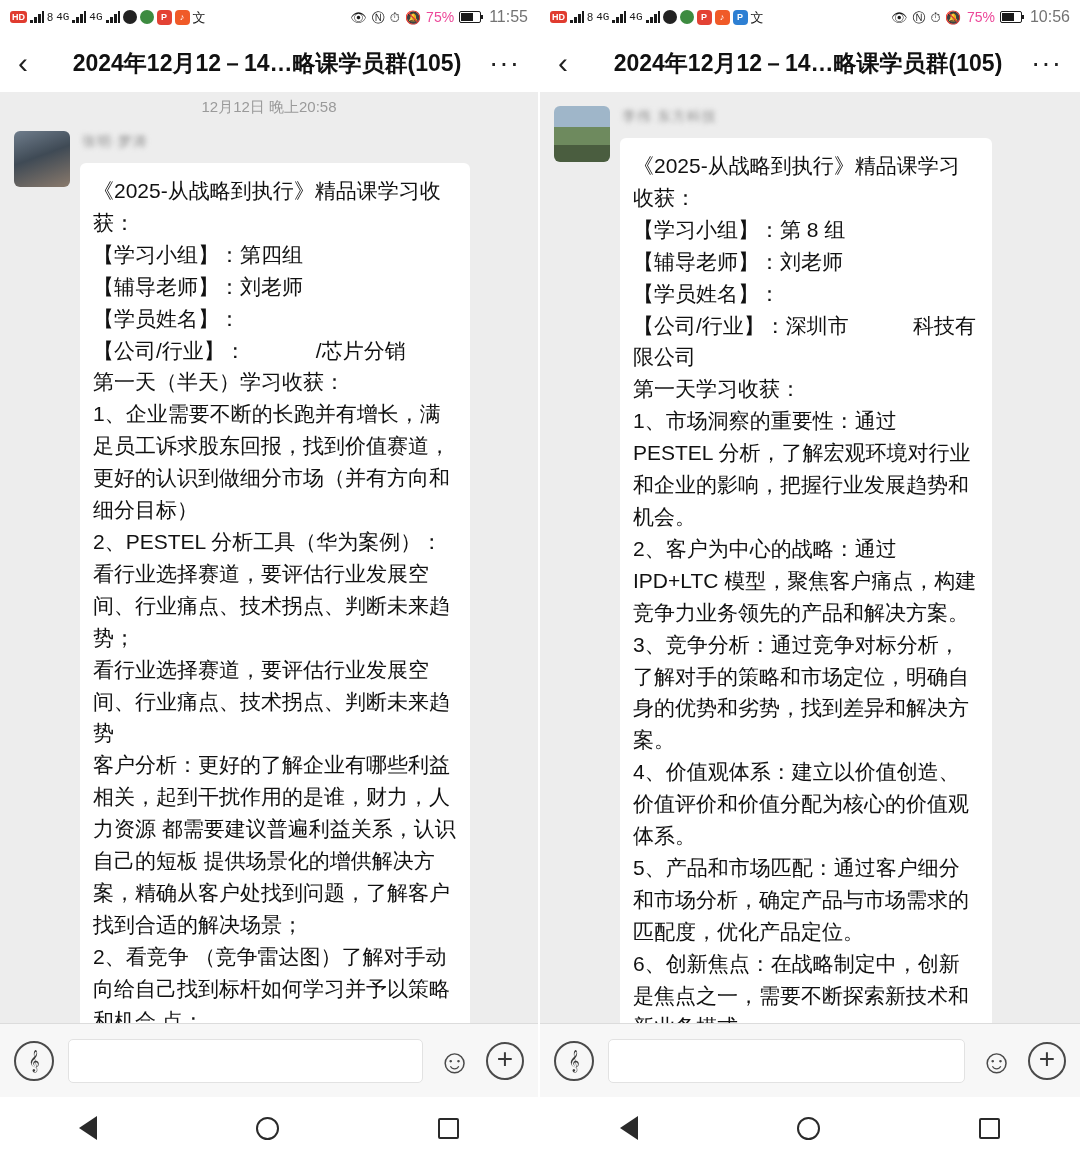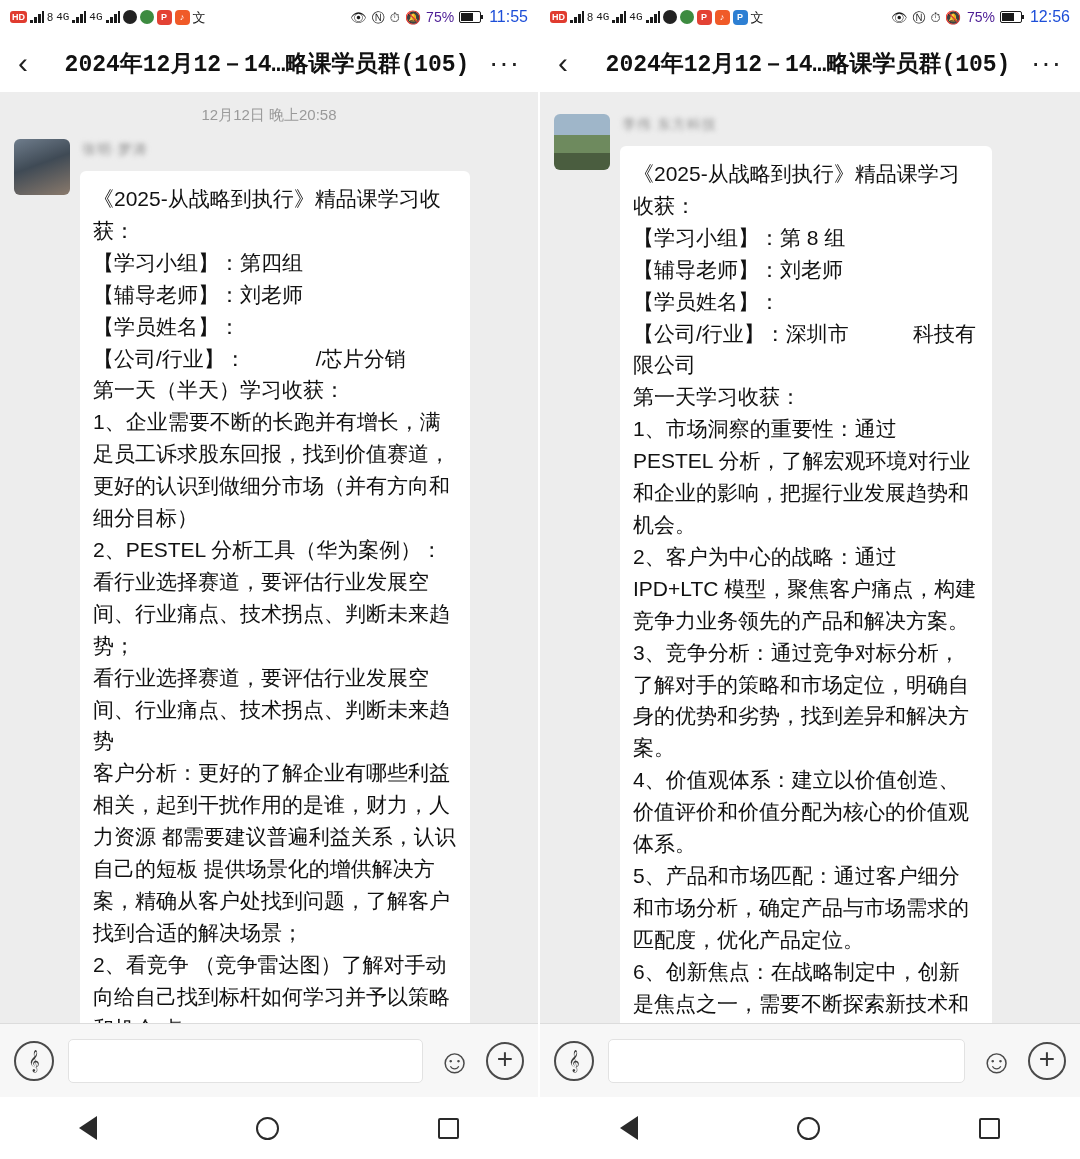--- a/index.html
+++ b/index.html
@@ -61,46 +61,46 @@
   .app-blue { background: #2d7fd3; }
   .battery {
     width: 22px; height: 12px; border: 1.5px solid #1a1a1a;
     border-radius: 2px; position: relative; display: inline-block;
   }
   .battery::after {
     content: ""; position: absolute; right: -3px; top: 3px;
     width: 2px; height: 4px; background: #1a1a1a;
   }
   .battery .fill { position: absolute; left: 1px; top: 1px; bottom: 1px; width: 60%; background: #1a1a1a; }
-  .time { font-size: 16px; color: #1d4ed8; margin-left: 3px; }
-  .pct { font-size: 14px; color: #4c1d95; }
+  .time { font-size: 16px; color: #737373; margin-left: 3px; }
+  .pct { font-size: 14px; color: #ec4899; }
 
   
   .titlebar {
     height: 58px;
     display: flex; align-items: center;
     padding: 0 18px;
     background: #fff;
   }
   .back-arrow {
     font-size: 30px; color: #222; line-height: 1;
     width: 30px; flex: 0 0 auto;
   }
   .chat-title {
     flex: 1; text-align: center;
     font-size: 23px; font-weight: 600; color: #111;
-    white-space: nowrap; overflow: hidden; font-family: Liberation Mono, monospace;
+    white-space: nowrap; overflow: hidden;
   }
   .more-dots { font-size: 28px; color: #222; letter-spacing: 1px; width: 34px; text-align: right; }
 
   
   .chat {
     flex: 1;
     background: #ededed;
-    padding: 8px 0 0 0;
+    padding: 0 0 0 0;
     overflow: hidden;
     position: relative;
   }
   .timestamp {
     text-align: center;
     font-size: 15px; color: #9a9a9a;
     margin: 6px 0 14px;
   }
   .msg-row { display: flex; padding: 0 14px; align-items: flex-start; }
   .avatar {
@@ -275,21 +275,21 @@
       </div>
       <div class="sb-right">
         <span class="sb-icon">👁</span>
         <span class="sb-icon">Ⓝ</span>
         <span class="sb-icon">⏱</span>
         <span class="sb-icon">🔕</span>
         <span class="pct">75%</span>
         <span class="battery">
             <span class="fill"></span>
           </span>
-        <span class="time">12:56</span>
+        <span class="time">10:56</span>
       </div>
     </div>
 
     <div class="titlebar">
       <div class="back-arrow">‹</div>
       <div class="chat-title">2024年12月12－14…略课学员群(105)</div>
       <div class="more-dots">···</div>
     </div>
 
     <div class="chat">

